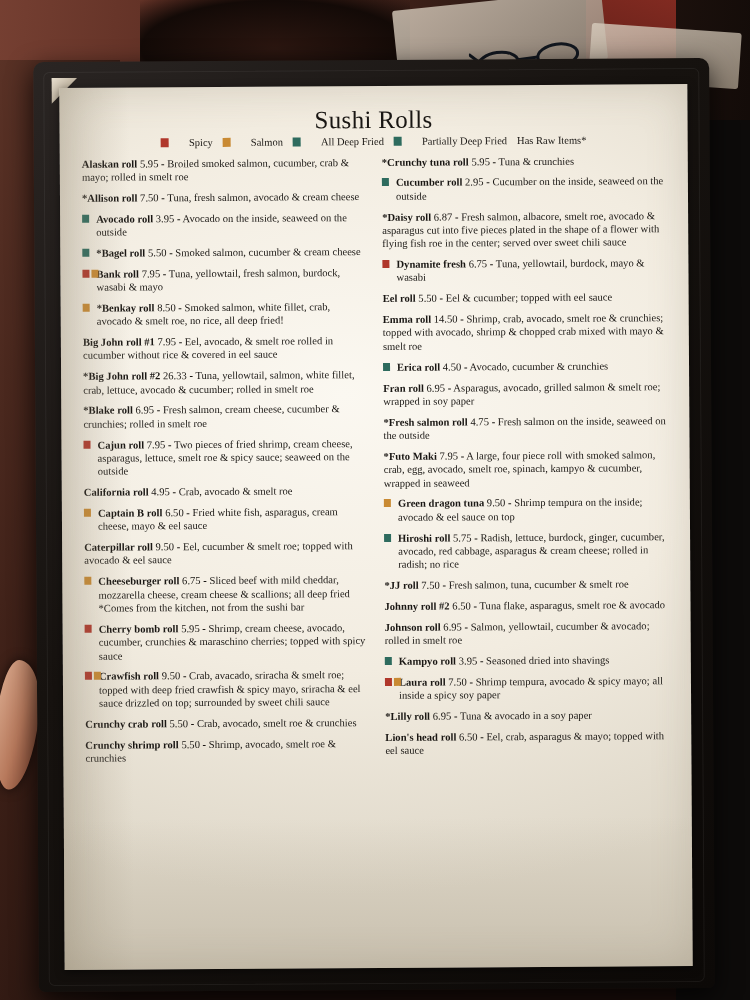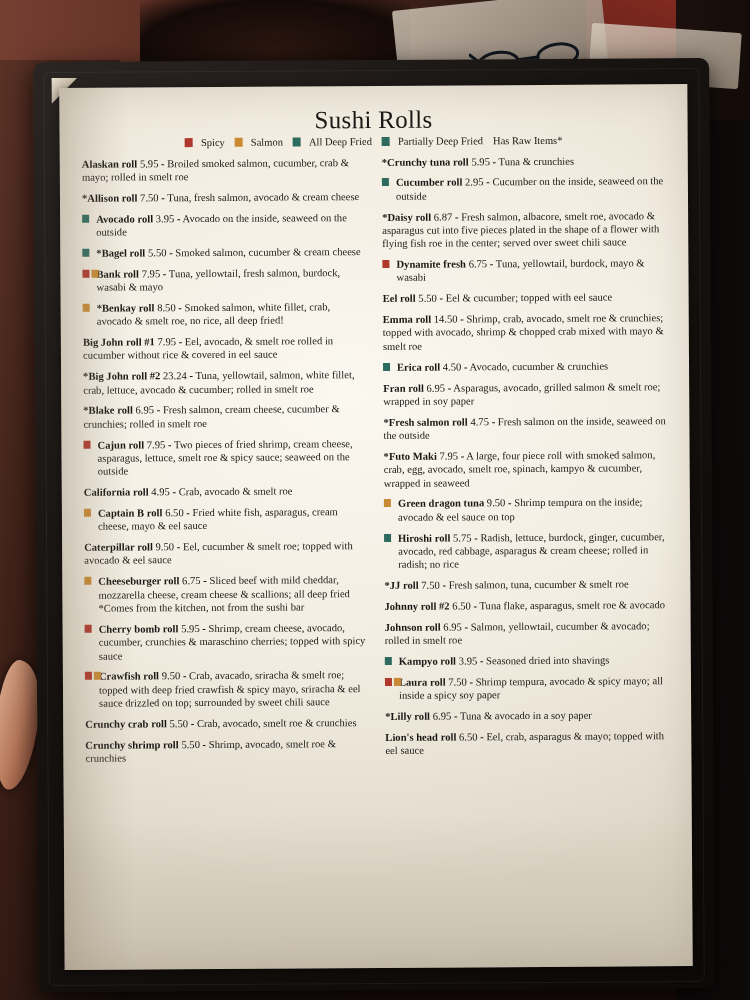--- a/index.html
+++ b/index.html
@@ -123,21 +123,21 @@
   .legend {
     display: flex;
     justify-content: center;
     align-items: center;
     flex-wrap: wrap;
     gap: 3px 10px;
     font-size: 10.5px;
     margin: 0 26px 8px 26px;
     line-height: 1.1;
   }
-  .legend-item { display: inline-flex; align-items: center; gap: 8px; white-space: nowrap; }
+  .legend-item { display: inline-flex; align-items: center; gap: 20px; white-space: nowrap; }
   .swatch {
     display: inline-block;
     width: 8px; height: 9px;
     vertical-align: middle;
   }
   .sw-spicy   { background: #b0372b; }
   .sw-veggies { background: #c98a33; }
   .sw-deep    { background: #2e6b5e; }
   .sw-partial { background: #2e6b5e; }
 
@@ -231,21 +231,21 @@
                 <span class="swatch sw-deep"></span>
               </span><span class="nm">*Bagel roll</span>  <span class="pr">5.50</span> <span class="ds">-  Smoked salmon, cucumber &amp; cream cheese</span></div>
             <div class="item"><span class="dots">
                 <span class="swatch sw-spicy"></span>
                 <span class="swatch sw-veggies"></span>
               </span><span class="nm">Bank roll</span>  <span class="pr">7.95</span> <span class="ds">-  Tuna, yellowtail, fresh salmon, burdock, wasabi &amp; mayo</span></div>
             <div class="item"><span class="dots">
                 <span class="swatch sw-veggies"></span>
               </span><span class="nm">*Benkay roll</span>  <span class="pr">8.50</span> <span class="ds">-  Smoked salmon, white fillet, crab, avocado &amp; smelt roe, no rice, all deep fried!</span></div>
             <div class="item no-dot"><span class="nm">Big John roll #1</span>  <span class="pr">7.95</span> <span class="ds">-  Eel, avocado, &amp; smelt roe rolled in cucumber without rice &amp; covered in eel sauce</span></div>
-            <div class="item no-dot"><span class="nm">*Big John roll #2</span>  <span class="pr">23.24</span> <span class="ds">-  Tuna, yellowtail, salmon, white fillet, crab, lettuce, avocado &amp; cucumber; rolled in smelt roe</span></div>
+            <div class="item no-dot"><span class="nm">*Big John roll #2</span>  <span class="pr">26.33</span> <span class="ds">-  Tuna, yellowtail, salmon, white fillet, crab, lettuce, avocado &amp; cucumber; rolled in smelt roe</span></div>
             <div class="item no-dot"><span class="nm">*Blake roll</span>  <span class="pr">6.95</span> <span class="ds">-  Fresh salmon, cream cheese, cucumber &amp; crunchies; rolled in smelt roe</span></div>
             <div class="item"><span class="dots">
                 <span class="swatch sw-spicy"></span>
               </span><span class="nm">Cajun roll</span>  <span class="pr">7.95</span> <span class="ds">-  Two pieces of  fried shrimp, cream cheese, asparagus, lettuce, smelt roe &amp; spicy sauce; seaweed on the outside</span></div>
             <div class="item no-dot"><span class="nm">California roll</span>  <span class="pr">4.95</span> <span class="ds">-  Crab, avocado &amp; smelt roe</span></div>
             <div class="item"><span class="dots">
                 <span class="swatch sw-veggies"></span>
               </span><span class="nm">Captain B roll</span>  <span class="pr">6.50</span> <span class="ds">-  Fried white fish, asparagus, cream cheese, mayo &amp; eel sauce</span></div>
             <div class="item no-dot"><span class="nm">Caterpillar roll</span>  <span class="pr">9.50</span> <span class="ds">-  Eel, cucumber &amp; smelt roe; topped with avocado &amp; eel sauce</span></div>
             <div class="item"><span class="dots">

